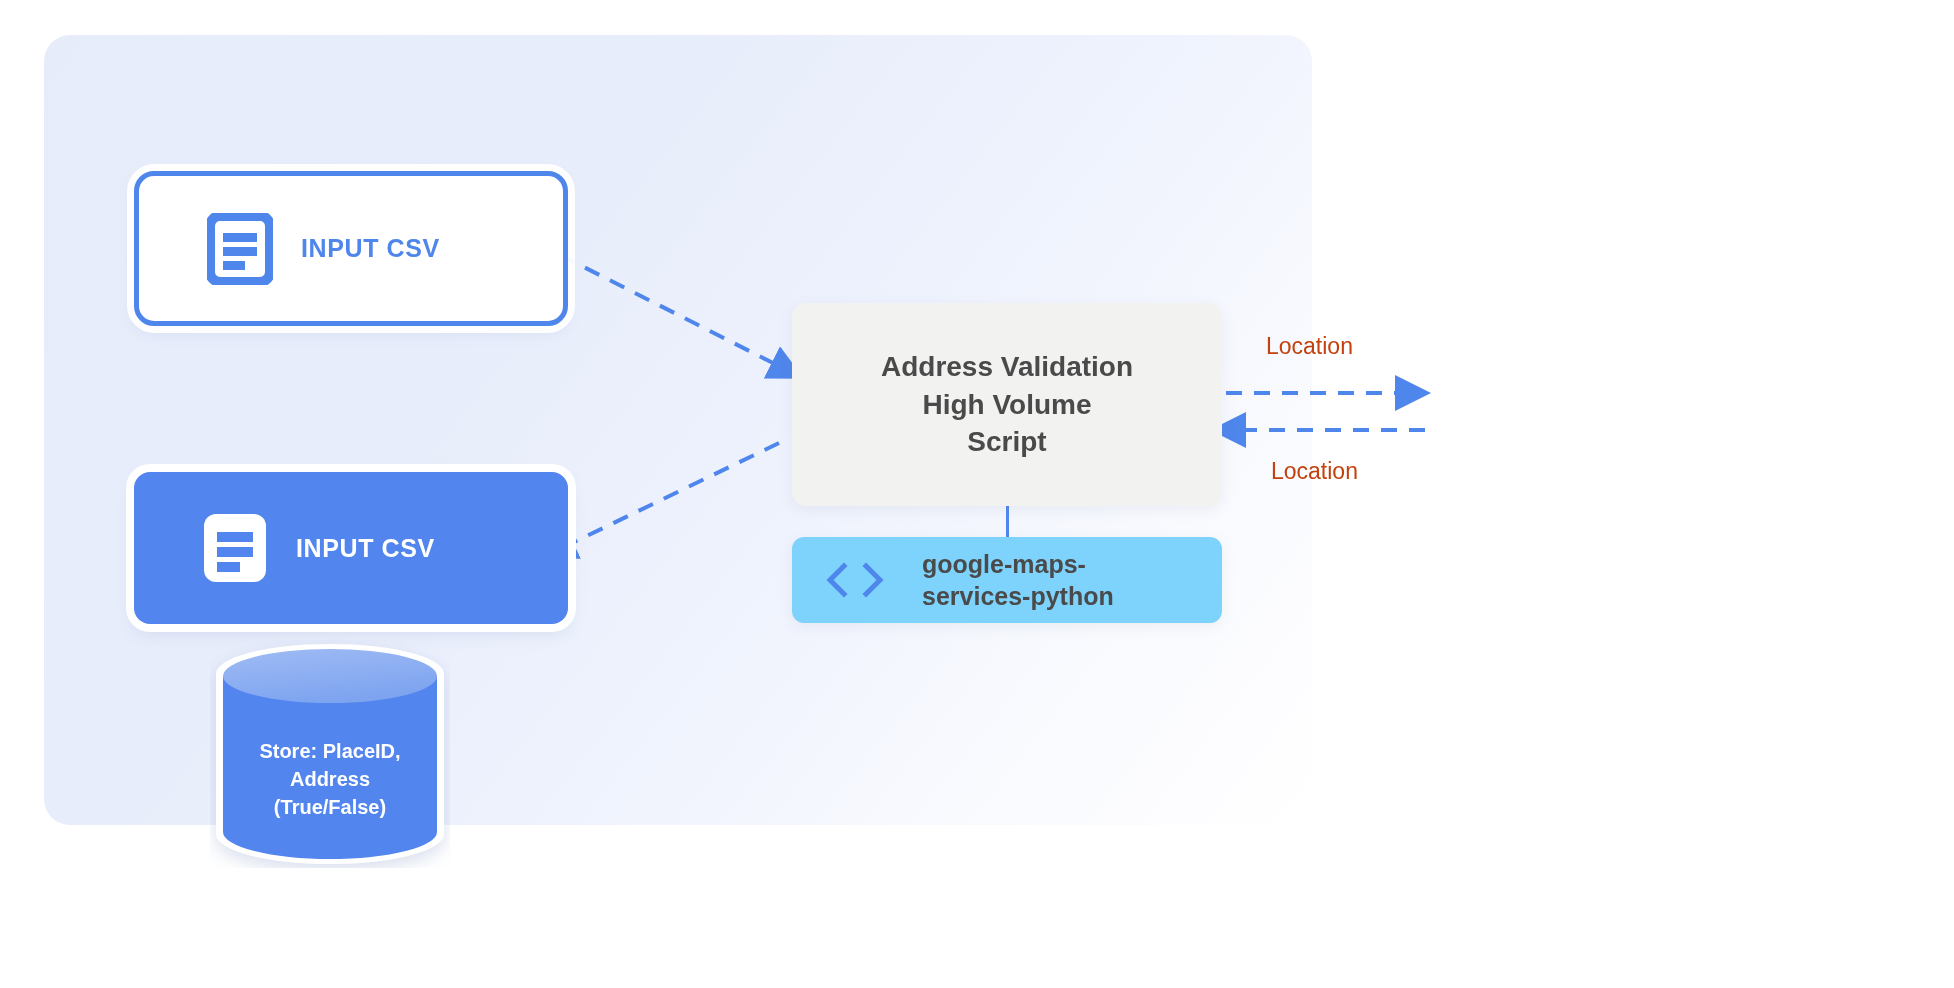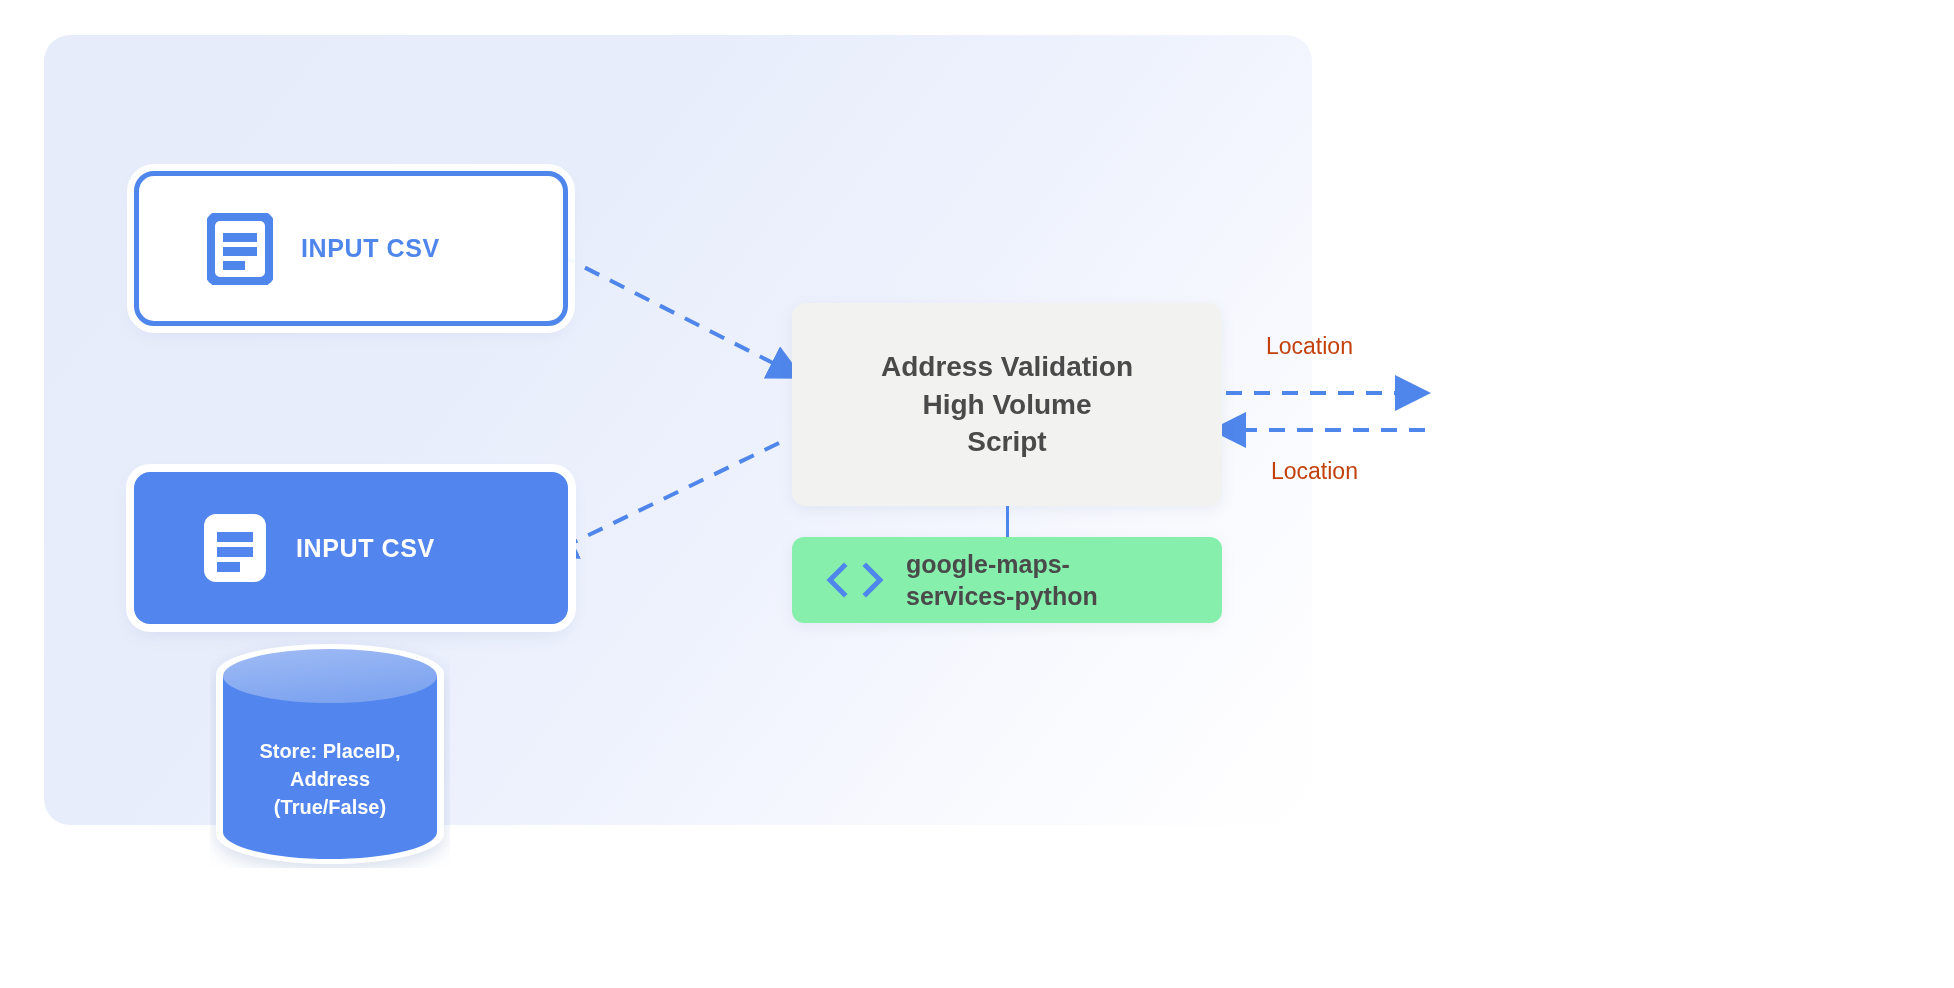--- a/index.html
+++ b/index.html
@@ -132,25 +132,26 @@
     height: 31px;
     background: #4f86ec;
   }
 
   .lib-card {
     position: absolute;
     left: 792px;
     top: 537px;
     width: 430px;
     height: 86px;
-    background: #86efac;
+    background: #7dd3fc;
     border-radius: 12px;
     display: flex;
     align-items: center;
     box-shadow: 0 4px 14px rgba(120,130,160,.10);
+    gap: 16px;
   }
   .code-icon {
     width: 62px;
     height: 40px;
     margin-left: 32px;
     margin-right: 20px;
     flex: none;
   }
   .lib-card .lib-text {
     font-size: 25px;

